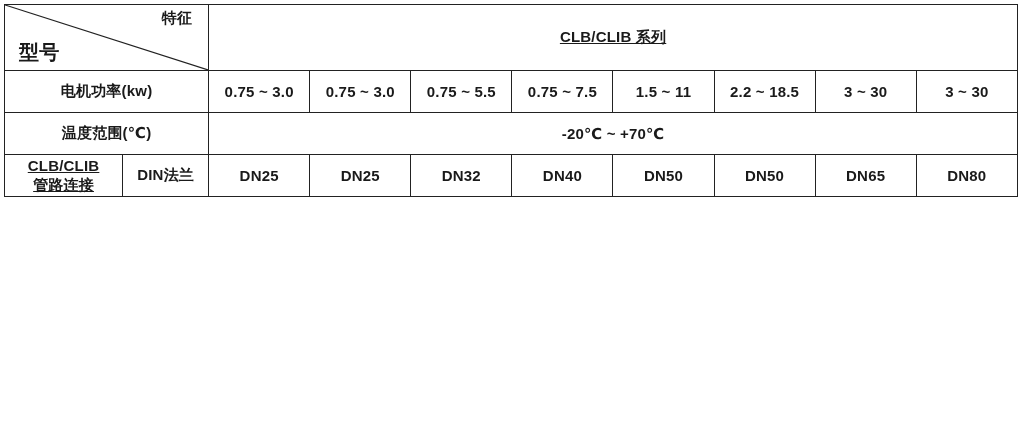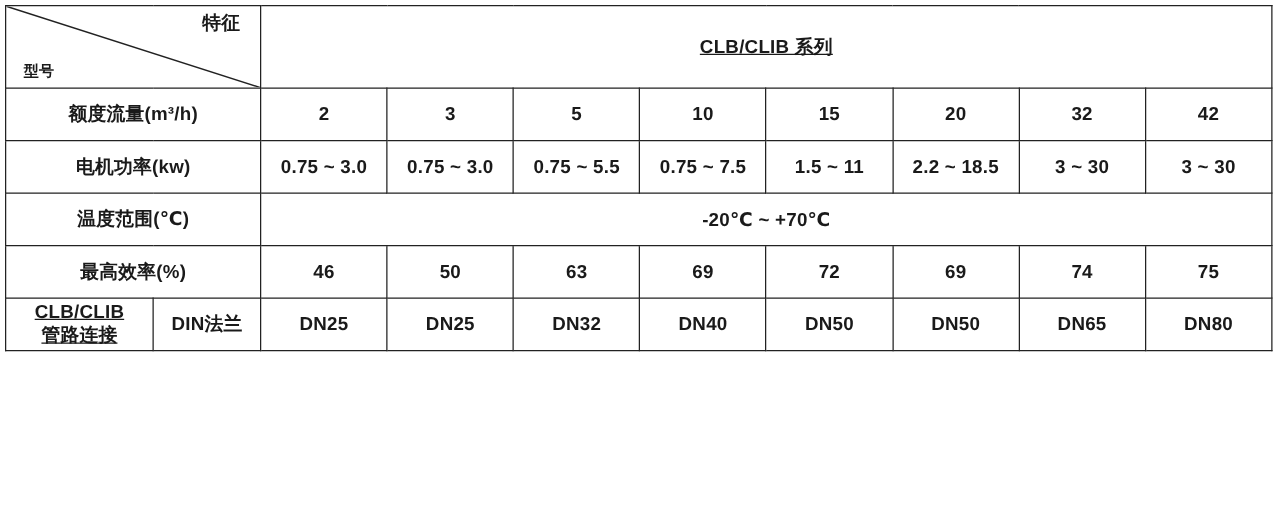--- a/index.html
+++ b/index.html
@@ -69,21 +69,21 @@
     right: 16px;
     top: 4px;
     font-size: 15px;
     font-weight: bold;
     padding-left: 28px;
   }
   .corner .model {
     position: absolute;
     left: 14px;
     bottom: 4px;
-    font-size: 12px;
+    font-size: 20px;
     font-weight: bold;
   }
   .series-head {
     height: 66px !important;
     font-size: 17px;
     font-weight: bold;
     letter-spacing: 0.5px;
     text-decoration: underline;
   }
   .temp-span {
@@ -128,31 +128,20 @@
         <td class="corner" colspan="2">
           <svg class="diag" viewBox="0 0 204 66" preserveAspectRatio="none">
             <line x1="0" y1="0" x2="204" y2="66"></line>
           </svg>
           <span class="feat">特征</span>
           <span class="model">型号</span>
         </td>
         <td class="series-head" colspan="8">CLB/CLIB 系列</td>
       </tr>
 
-      <tr>
-        <td class="rowlabel" colspan="2">额度流量(m³/h)</td>
-        <td class="datacell">2</td>
-        <td class="datacell">3</td>
-        <td class="datacell">5</td>
-        <td class="datacell">10</td>
-        <td class="datacell">15</td>
-        <td class="datacell">20</td>
-        <td class="datacell">32</td>
-        <td class="datacell">42</td>
-      </tr>
 
 
 
 
       <tr>
         <td class="rowlabel" colspan="2">电机功率(kw)</td>
         <td class="datacell narrow">0.75 ~ 3.0</td>
         <td class="datacell narrow">0.75 ~ 3.0</td>
         <td class="datacell narrow">0.75 ~ 5.5</td>
         <td class="datacell narrow">0.75 ~ 7.5</td>
@@ -160,31 +149,20 @@
         <td class="datacell narrow">2.2 ~ 18.5</td>
         <td class="datacell narrow">3 ~ 30</td>
         <td class="datacell narrow">3 ~ 30</td>
       </tr>
 
       <tr>
         <td class="rowlabel" colspan="2">温度范围(℃)</td>
         <td class="temp-span" colspan="8">-20℃ ~ +70℃</td>
       </tr>
 
-      <tr>
-        <td class="rowlabel" colspan="2">最高效率(%)</td>
-        <td class="datacell">46</td>
-        <td class="datacell">50</td>
-        <td class="datacell">63</td>
-        <td class="datacell">69</td>
-        <td class="datacell">72</td>
-        <td class="datacell">69</td>
-        <td class="datacell">74</td>
-        <td class="datacell">75</td>
-      </tr>
 
       <tr class="lastrow">
         <td class="corner-label">
           <div>CLB/CLIB</div>
           <div>管路连接</div>
         </td>
         <td class="din-label">DIN法兰</td>
         <td class="datacell">DN25</td>
         <td class="datacell">DN25</td>
         <td class="datacell">DN32</td>

